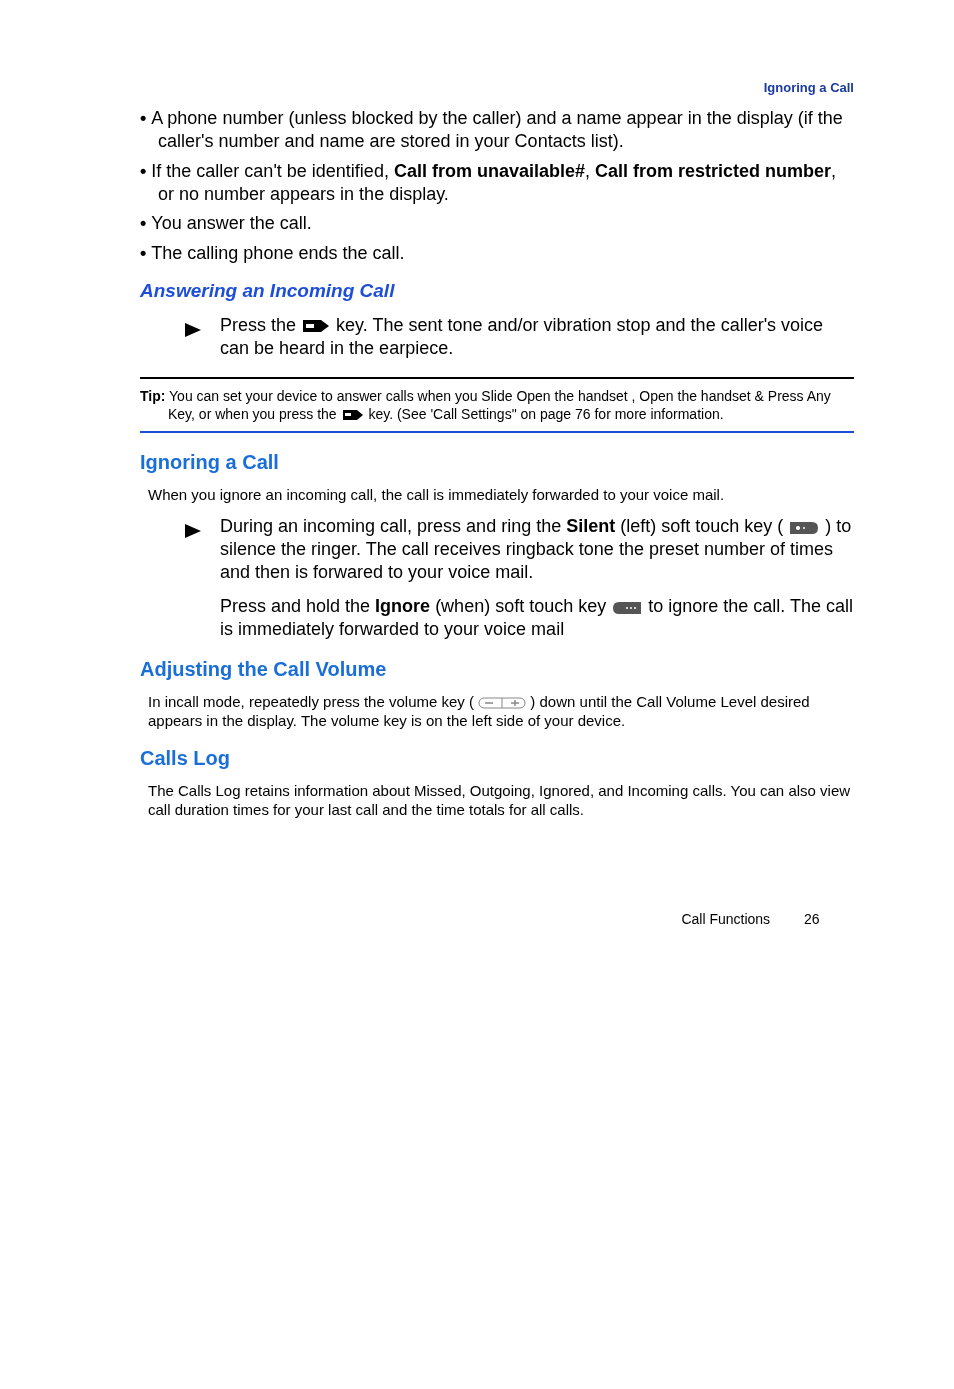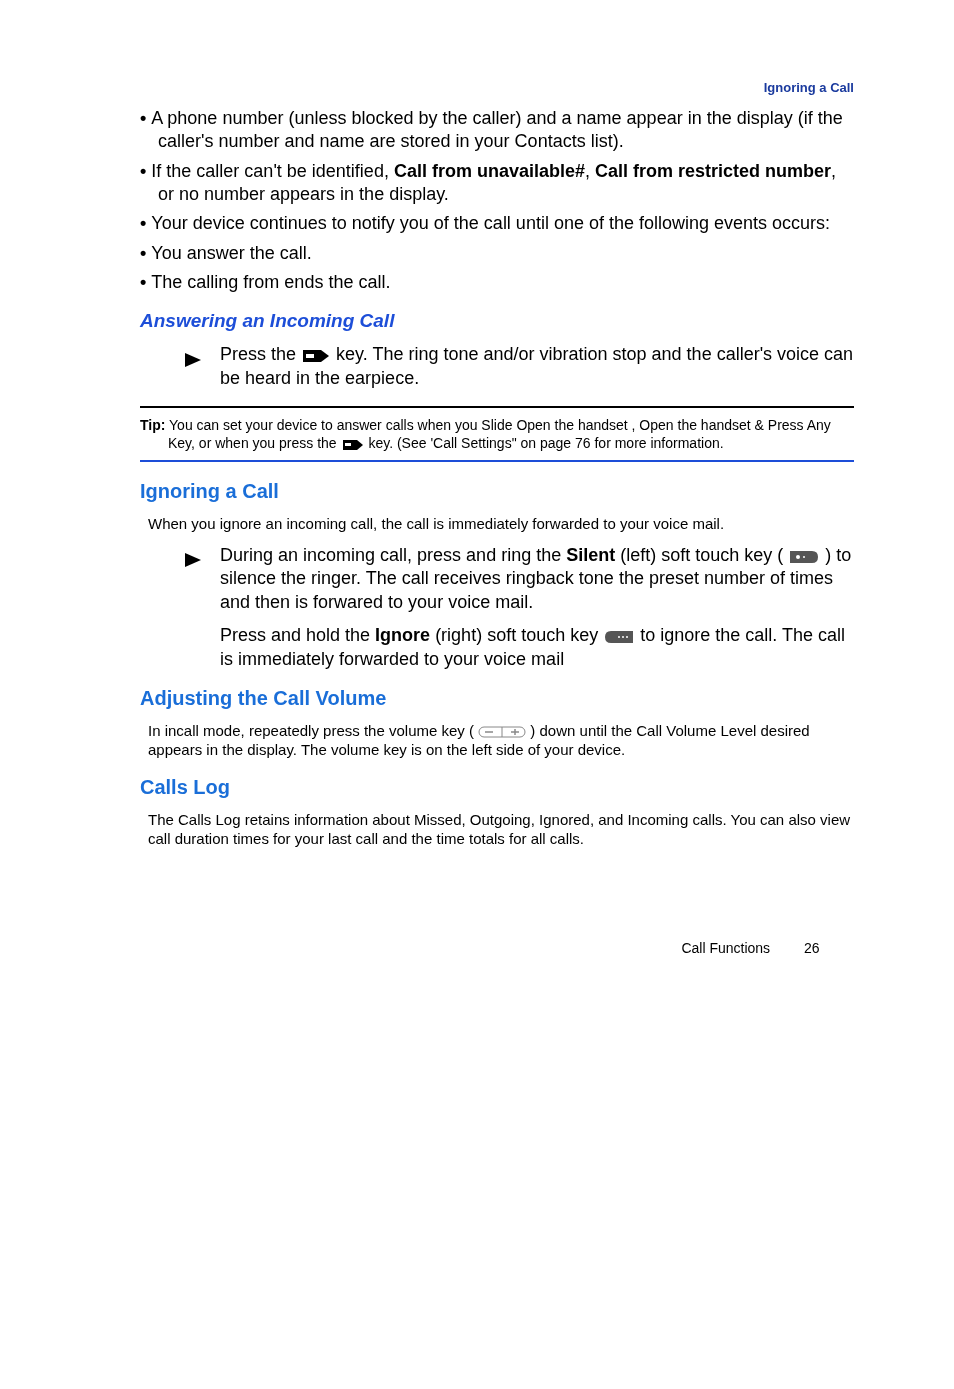--- a/index.html
+++ b/index.html
@@ -87,40 +87,39 @@
 </head>
 <body>
 
 <div class="header-right">Ignoring a Call</div>
 
 <ul class="bullets">
   <li><span>A phone number (unless blocked by the caller) and a name appear in the display (if the caller's number and name are stored in your Contacts list).</span></li>
   <li>
     <span>If the caller can't be identified, </span><span class="bold">Call from unavailable#</span><span>, </span><span class="bold">Call from restricted number</span><span>, or no number appears in the display.</span>
   </li>
-  <li><span>Your device continues to notify you of the call until one of the following events occurs:</span></li>
   <li><span>You answer the call.</span></li>
-  <li><span>The calling from ends the call.</span></li>
+  <li><span>The calling phone ends the call.</span></li>
 </ul>
 
 <div class="h3-italic">Answering an Incoming Call</div>
 
 <div class="step-block">
   <span class="arrow">
     <svg class="inline" width="16" height="14">
         <polygon points="0,0 16,7 0,14" fill="#000"></polygon>
       </svg>
   </span>
   <span class="step-text">
     <span>Press the </span>
     <svg class="inline" width="30" height="16">
         <path d="M2 2 L20 2 L28 8 L20 14 L2 14 Z" fill="#000"></path>
         <rect x="5" y="6" width="8" height="4" fill="#fff"></rect>
       </svg>
-    <span> key. The ring tone and/or vibration stop and the caller's voice can be heard in the earpiece.</span>
+    <span> key. The sent tone and/or vibration stop and the caller's voice can be heard in the earpiece.</span>
   </span>
 </div>
 
 <hr class="tip-divider">
 <div class="tip-block">
   <div class="tip-body">
     <span class="tip-label">Tip:</span><span> You can set your device to answer calls when you Slide Open the handset , Open the handset &amp; Press Any Key, or when you press the </span>
     <svg class="inline" width="24" height="12">
         <path d="M2 1 L16 1 L22 6 L16 11 L2 11 Z" fill="#000"></path>
         <rect x="4" y="4" width="6" height="3" fill="#fff"></rect>
@@ -144,21 +143,21 @@
         <path d="M2 4 L24 4 Q30 4 30 10 Q30 16 24 16 L2 16 Z" fill="#555"></path>
         <circle cx="10" cy="10" r="2" fill="#fff"></circle>
         <circle cx="16" cy="10" r="1" fill="#fff"></circle>
       </svg>
     <span> ) to silence the ringer. The call receives ringback tone the preset number of times and then is forwared to your voice mail.</span>
   </span>
 </div>
 
 <div class="step-block" style="margin-top:4px">
   <span class="step-text">
-    <span>Press and hold the </span><span class="bold">Ignore</span><span> (right) soft touch key </span>
+    <span>Press and hold the </span><span class="bold">Ignore</span><span> (when) soft touch key </span>
     <svg class="inline" width="32" height="18">
         <path d="M30 4 L8 4 Q2 4 2 10 Q2 16 8 16 L30 16 Z" fill="#555"></path>
         <circle cx="16" cy="10" r="1" fill="#fff"></circle>
         <circle cx="20" cy="10" r="1" fill="#fff"></circle>
         <circle cx="24" cy="10" r="1" fill="#fff"></circle>
       </svg>
     <span> to ignore the call. The call is immediately forwarded to your voice mail</span>
   </span>
 </div>
 

